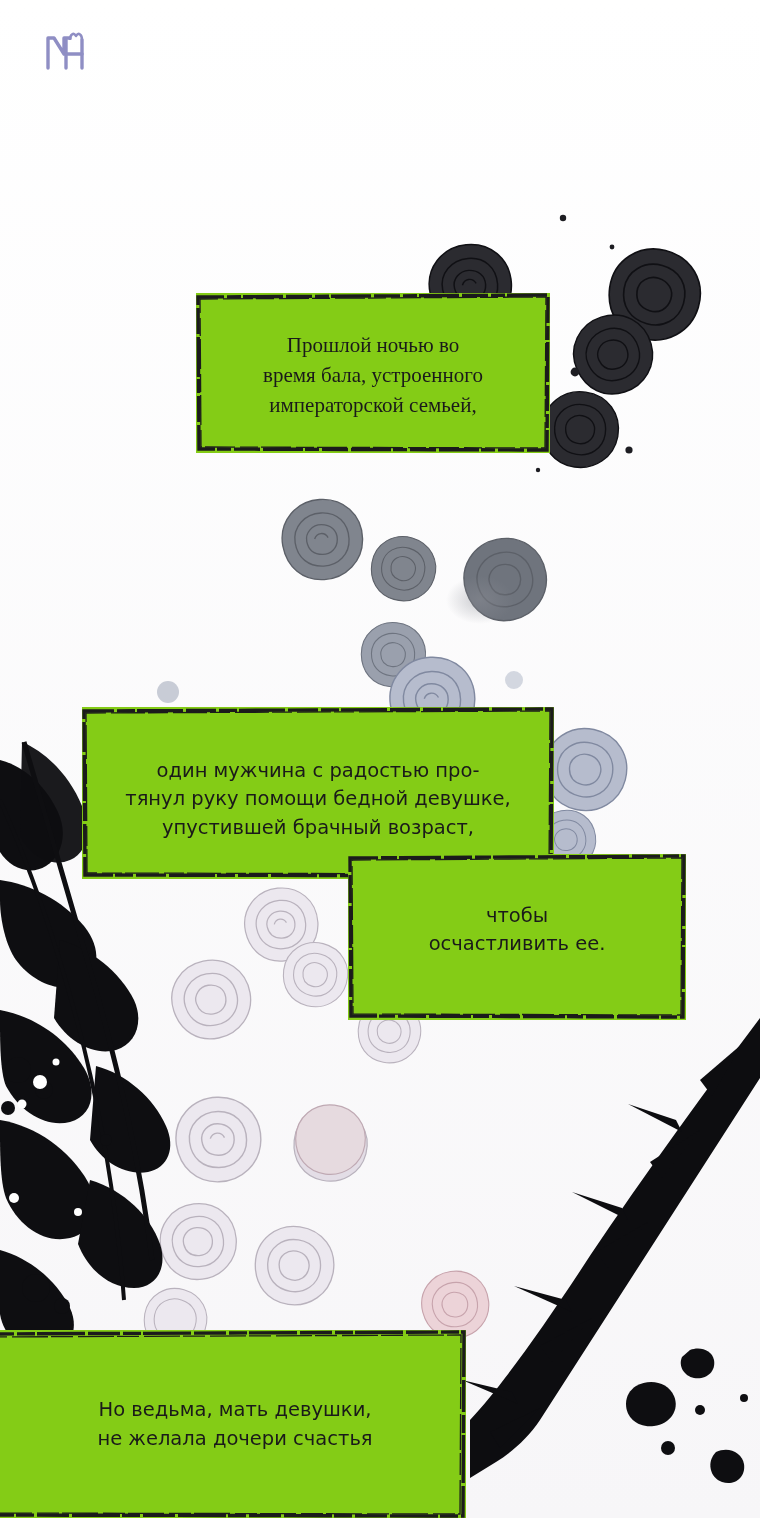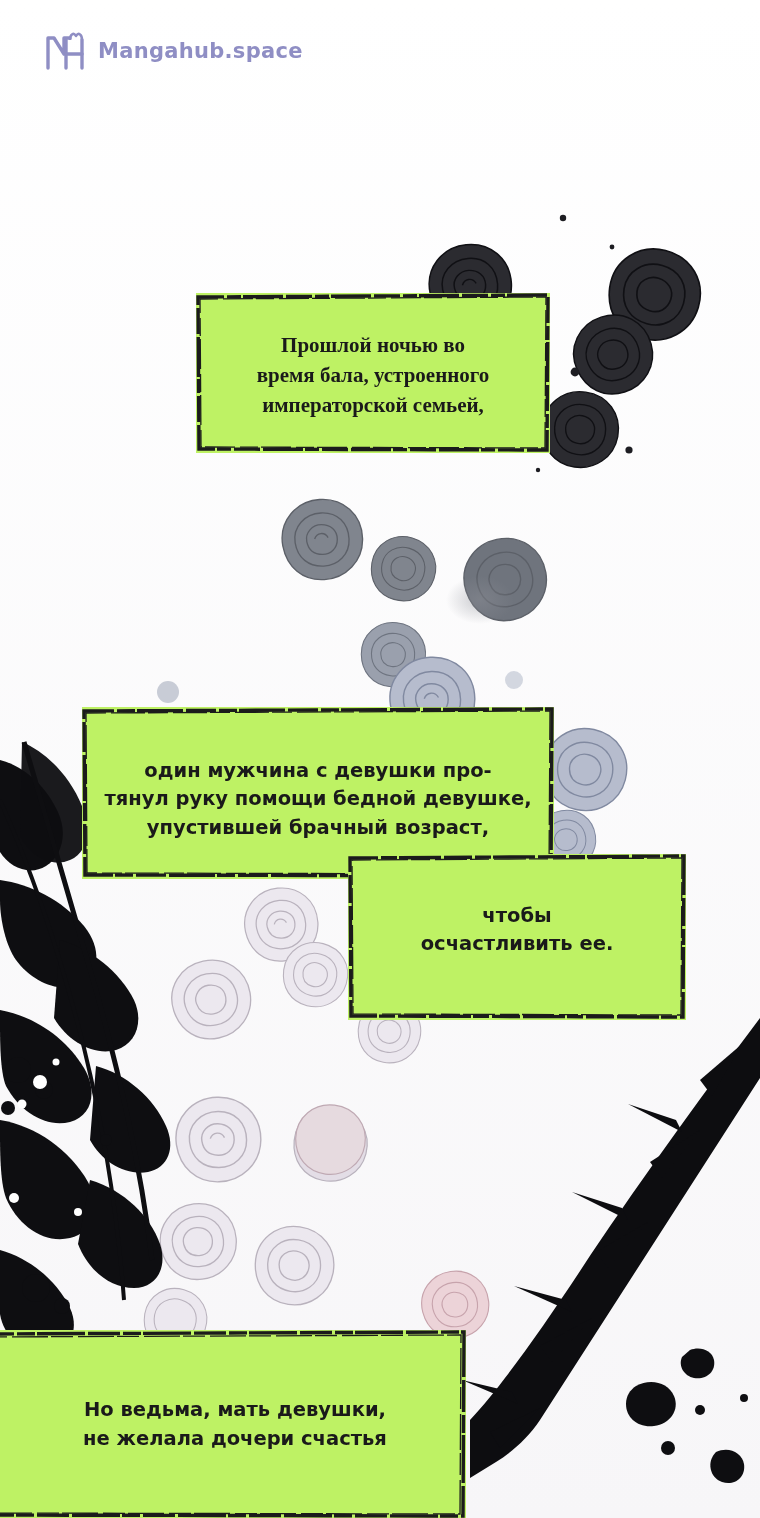--- a/index.html
+++ b/index.html
@@ -45,23 +45,22 @@
   .art {
     position: absolute;
     inset: 0;
     z-index: 5;
   }
 
   
   .box {
     position: absolute;
     z-index: 30;
-    background: #bef264;
+    background: #84cc16;
     box-sizing: border-box;
-    font-weight: bold;
   }
   .box .frame {
     position: absolute;
     inset: 0;
     pointer-events: none;
   }
   .box .txt {
     position: relative;
     font-family: "Liberation Serif", serif;
     color: #1a1a1a;
@@ -344,39 +343,38 @@
   <div id="watermark">
     <div class="logo-mark">
       <svg viewBox="0 0 46 46" width="46" height="46" xmlns="http://www.w3.org/2000/svg">
         <path d="M6 40 L6 10 L12 10 L22 26 L22 10 L28 10" fill="none" stroke="#8f8ec4" stroke-width="3.4" stroke-linecap="round" stroke-linejoin="round"></path>
         <path d="M24 40 L24 12" fill="none" stroke="#8f8ec4" stroke-width="3.4" stroke-linecap="round"></path>
         <path d="M40 40 L40 12" fill="none" stroke="#8f8ec4" stroke-width="3.4" stroke-linecap="round"></path>
         <path d="M24 26 L40 26" fill="none" stroke="#8f8ec4" stroke-width="3.4" stroke-linecap="round"></path>
         <path d="M28 12 C28 6 32 4 34 8 C36 4 40 6 40 12" fill="none" stroke="#8f8ec4" stroke-width="2.6" stroke-linejoin="round"></path>
       </svg>
     </div>
-    <span class="logo-text">Mangahub.space</span>
   </div>
 
   <div id="box1" class="box">
     <svg class="frame" viewBox="0 0 354 160" preserveAspectRatio="none" xmlns="http://www.w3.org/2000/svg">
       <path d="M2,4 L352,2 L351,157 L3,156 Z" fill="none" stroke="#1b1b1b" stroke-width="3.4" stroke-linejoin="miter" stroke-dasharray="26 3 14 2 40 3"></path>
       <path d="M4,6 L350,4 L349,155 L5,154 Z" fill="none" stroke="#1b1b1b" stroke-width="1.3" stroke-dasharray="18 5 30 3"></path>
     </svg>
     <div class="txt">Прошлой ночью во
 время бала, устроенного
 императорской семьей,</div>
   </div>
 
   <div id="box2" class="box">
     <svg class="frame" viewBox="0 0 472 172" preserveAspectRatio="none" xmlns="http://www.w3.org/2000/svg">
       <path d="M2,4 L470,2 L469,169 L3,168 Z" fill="none" stroke="#1b1b1b" stroke-width="3.4" stroke-linejoin="miter" stroke-dasharray="30 3 18 2 46 3"></path>
       <path d="M4,6 L468,4 L467,167 L5,166 Z" fill="none" stroke="#1b1b1b" stroke-width="1.3" stroke-dasharray="20 5 34 3"></path>
     </svg>
-    <div class="txt">один мужчина с девушки про-
+    <div class="txt">один мужчина с радостью про-
 тянул руку помощи бедной девушке,
 упустившей брачный возраст,</div>
   </div>
 
   <div id="box3" class="box">
     <svg class="frame" viewBox="0 0 338 166" preserveAspectRatio="none" xmlns="http://www.w3.org/2000/svg">
       <path d="M2,4 L336,2 L335,163 L3,162 Z" fill="none" stroke="#1b1b1b" stroke-width="3.4" stroke-linejoin="miter" stroke-dasharray="28 3 16 2 42 3"></path>
       <path d="M4,6 L334,4 L333,161 L5,160 Z" fill="none" stroke="#1b1b1b" stroke-width="1.3" stroke-dasharray="19 5 32 3"></path>
     </svg>
     <div class="txt">чтобы

